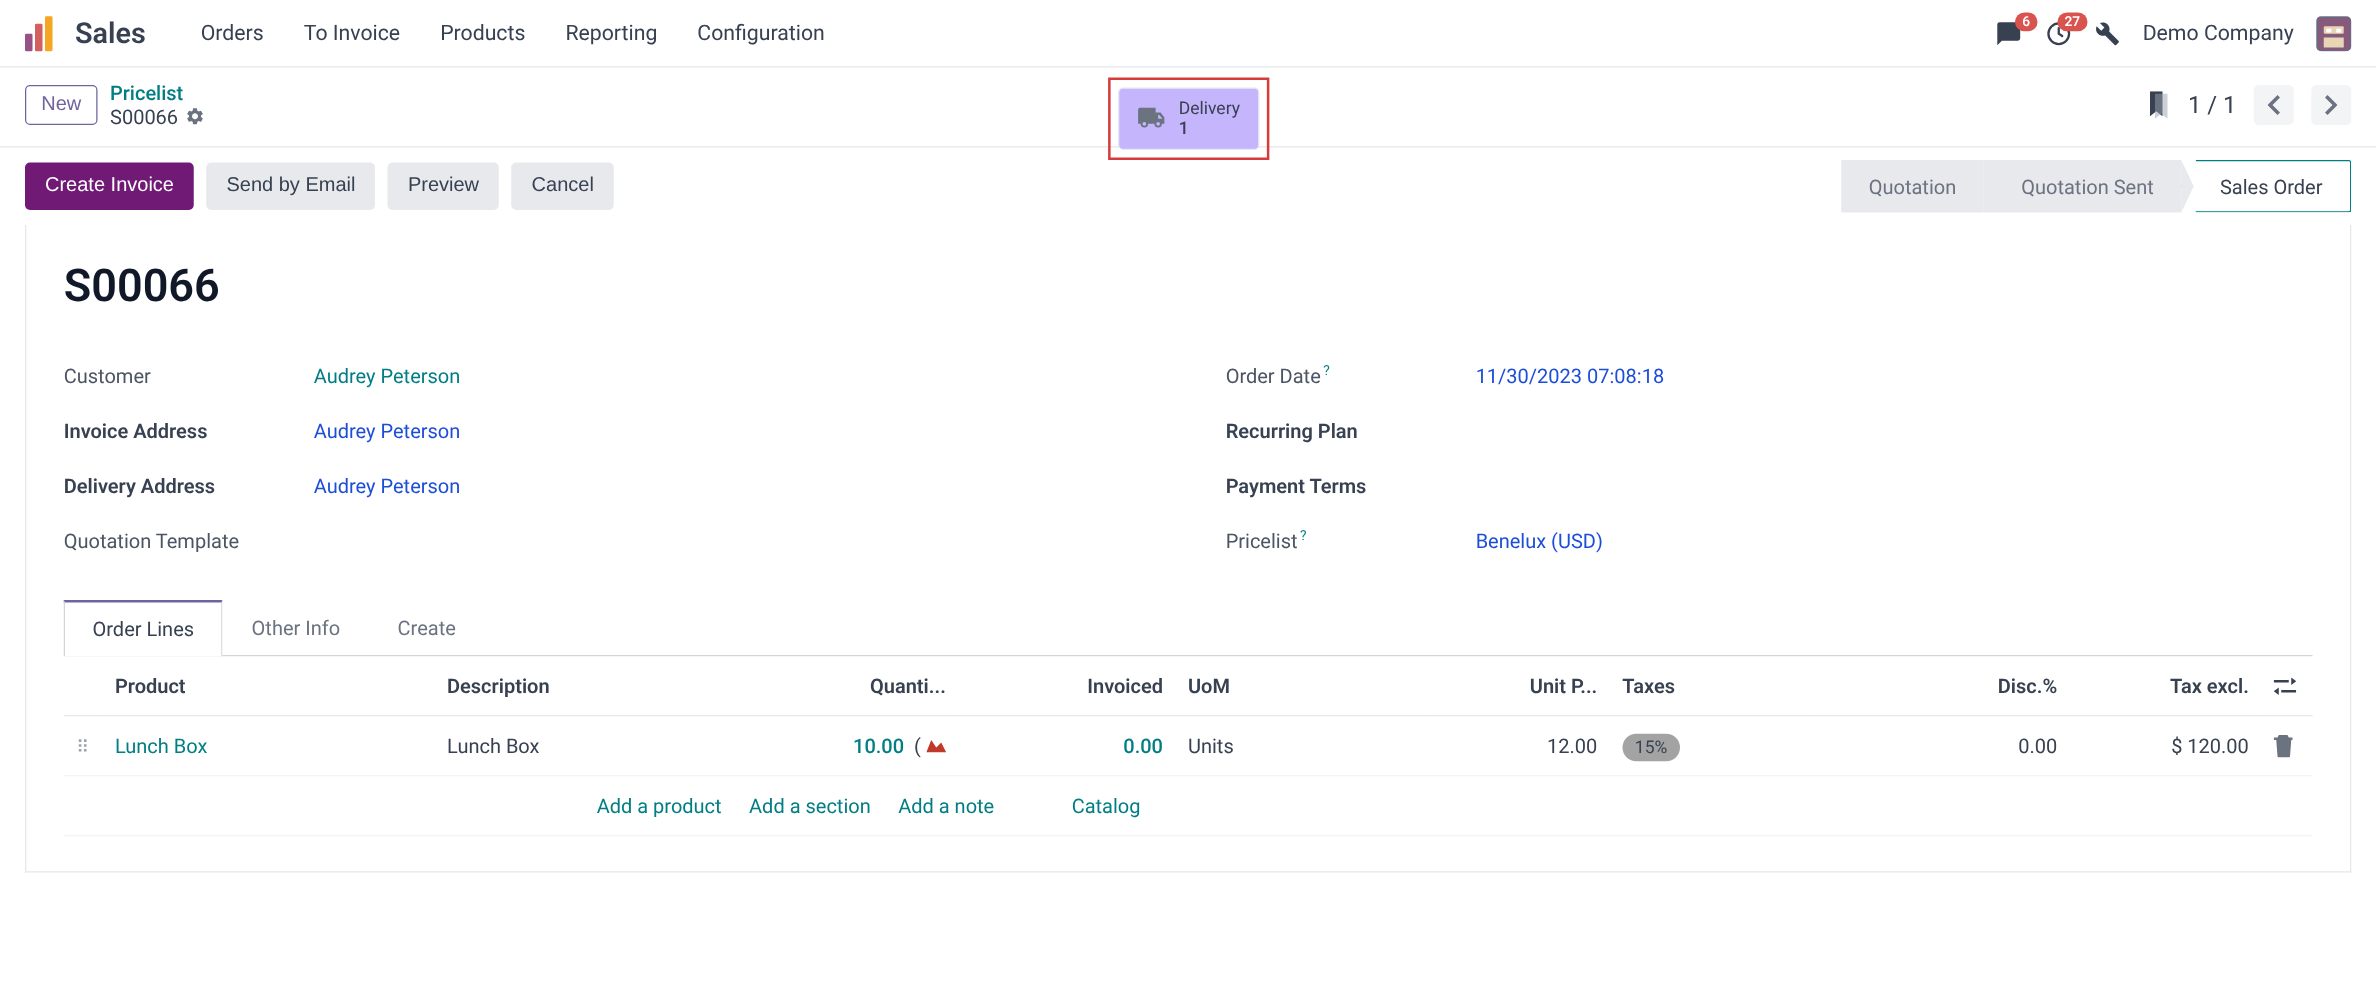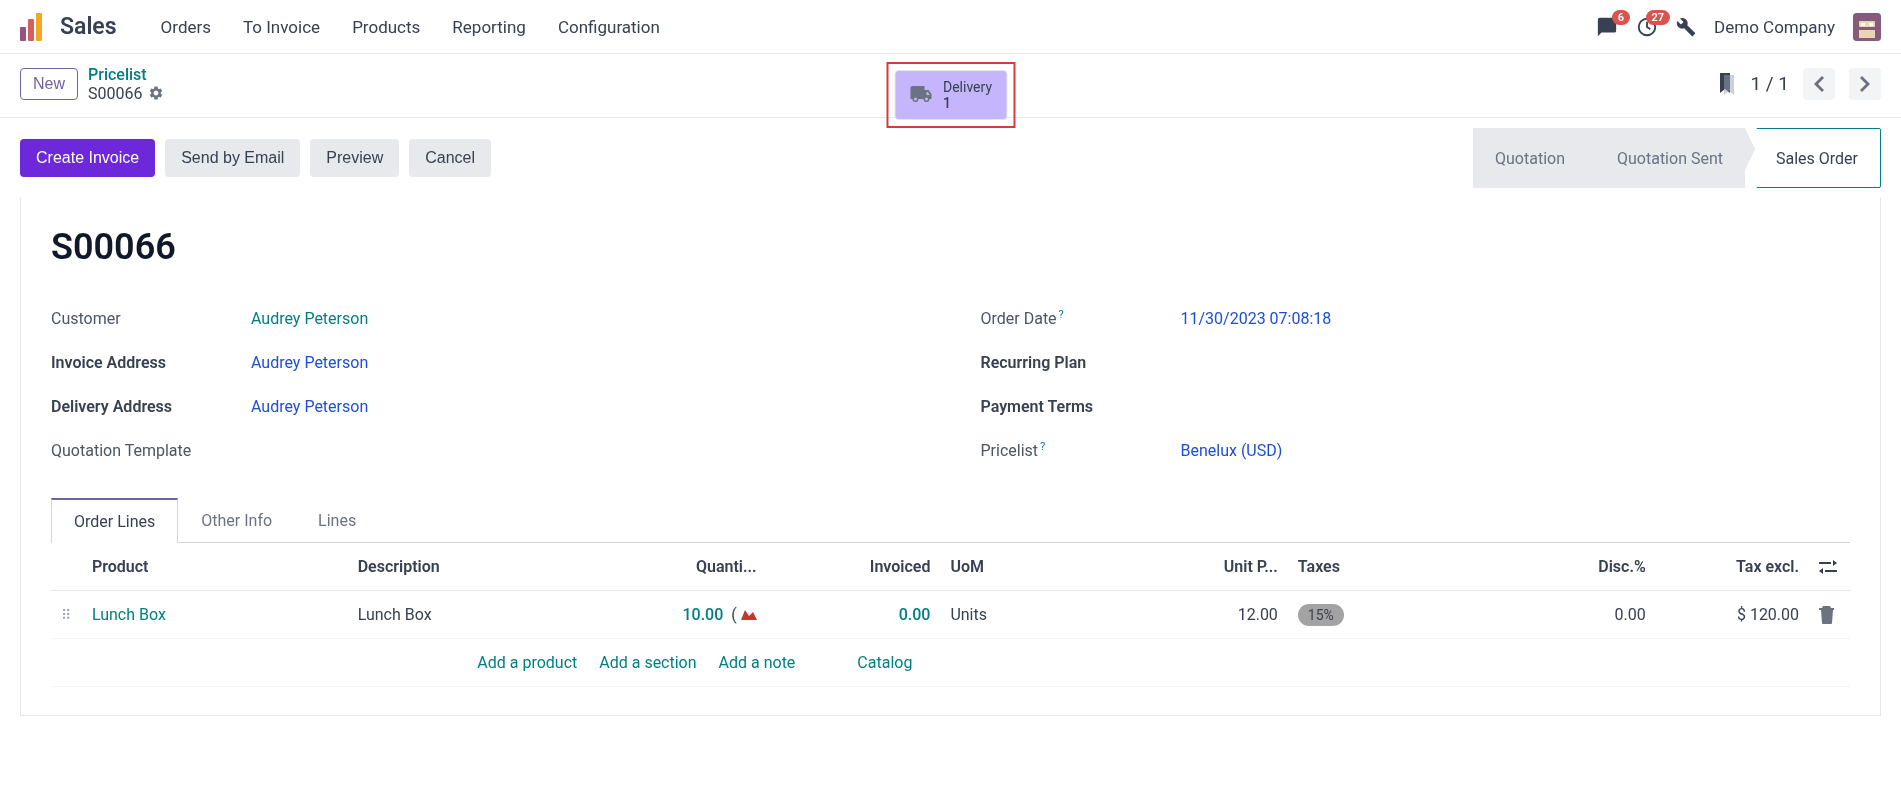--- a/index.html
+++ b/index.html
@@ -28,23 +28,23 @@
   .stat-button { position:absolute; left: 50%; transform:translateX(-50%); top: 8px; border:2px solid #d73a3a; padding:6px; display:inline-block;}
   .stat-button-inner{ border:1px solid #e5e7eb; border-radius:4px; padding: 8px 14px; display:flex; align-items:center; gap:10px; cursor:pointer; background:#c4b5fd; min-width:110px;}
   .stat-label{font-size:14px; color:#374151;}
   .stat-count{font-size:14px; color:#374151; font-weight:500;}
   .pager-area{ margin-left:auto; display:flex; align-items:center; gap:14px;}
   .pager-text{font-size:19px; color:#374151;}
   .pager-btn{width:32px; height:32px; background:#f3f4f6; border-radius:4px; display:flex; align-items:center; justify-content:center; cursor:pointer; color:#6b7280; font-size:18px;}
   
   
   .action-bar { display:flex; align-items:center; padding: 10px 20px; gap:10px;}
-  .btn-primary{ background:#6d28d9; color:#fff; border:none; padding:10px 16px; font-size:16px; border-radius:4px; cursor:pointer; font-weight:500;}
+  .btn-primary{ background:#701a75; color:#fff; border:none; padding:10px 16px; font-size:16px; border-radius:4px; cursor:pointer; font-weight:500;}
   .btn-secondary{ background:#e7e9ed; color:#374151; border:none; padding:10px 16px; font-size:16px; border-radius:4px; cursor:pointer; font-weight:500;}
-  .statusbar{ margin-left:auto; display:flex; align-items:stretch; height:60px;}
+  .statusbar{ margin-left:auto; display:flex; align-items:stretch; height:42px;}
   .status-step{ padding: 0 22px; display:flex; align-items:center; font-size:16px; color:#6b7280; background:#e7e9ed; position:relative; cursor:pointer;}
   .status-step.active{ background:#fff; color:#374151; border:1px solid #017e84; border-radius:2px;}
   .status-step:not(.active):not(:last-child)::after{ content:""; position:absolute; right:-10px; top:0; width:0; height:0; border-top:21px solid transparent; border-bottom:21px solid transparent; border-left:10px solid #e7e9ed; z-index:1;}
   
   
   .sheet { margin: 0 20px 20px 20px; border:1px solid #e5e7eb; border-top:none; padding: 28px 30px; }
   .record-title{ font-size:36px; font-weight:600; color:#111827; margin-bottom: 28px;}
   .form-grid{ display:grid; grid-template-columns: 1fr 1fr; gap: 0 60px;}
   .form-col{}
   .form-row{ display:flex; align-items:center; min-height: 44px;}
@@ -230,21 +230,21 @@
       <div class="form-row">
         <div class="form-label light"><span>Pricelist</span><span class="help-q">?</span></div>
         <div class="form-value">Benelux (USD)</div>
       </div>
     </div>
   </div>
 
   <div class="tabs">
     <div class="tab active">Order Lines</div>
     <div class="tab">Other Info</div>
-    <div class="tab">Lines</div>
+    <div class="tab">Create</div>
   </div>
 
   <table class="lines">
     <thead>
       <tr>
         <th style="width:30px;"></th>
         <th style="width:260px;">Product</th>
         <th style="width:280px;">Description</th>
         <th class="num" style="width:130px;">Quanti...</th>
         <th class="num" style="width:170px;">Invoiced</th>

